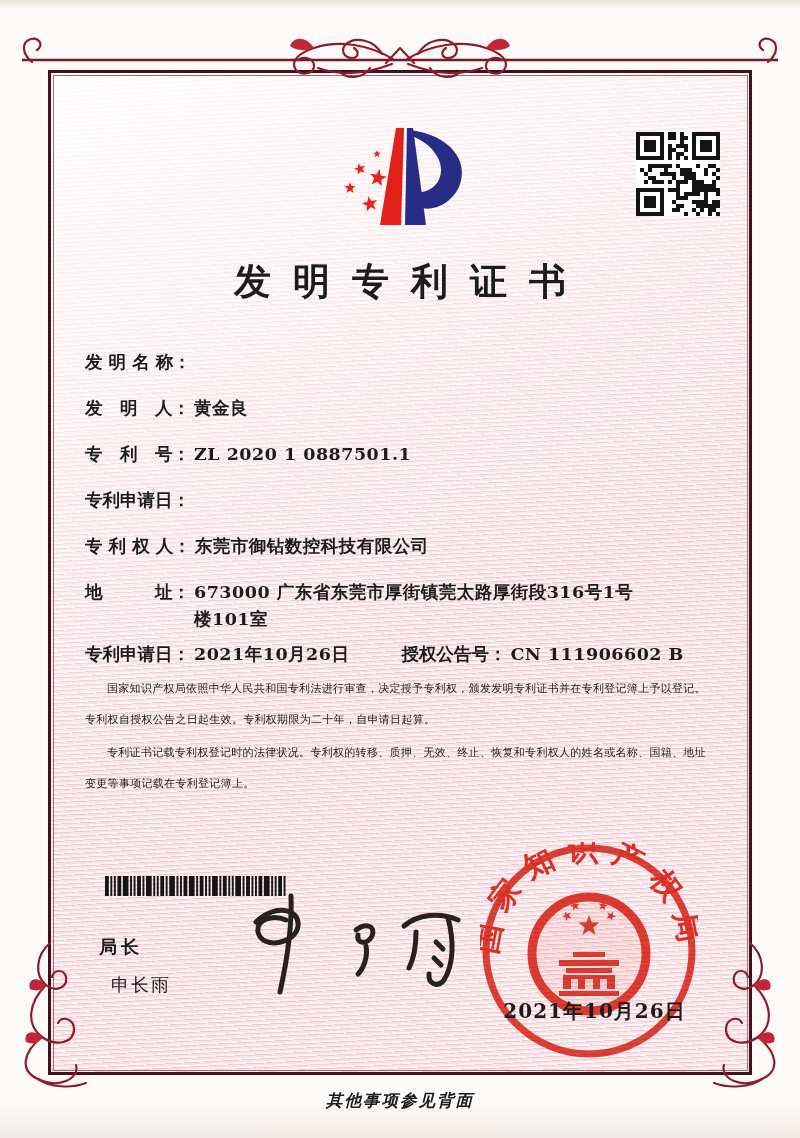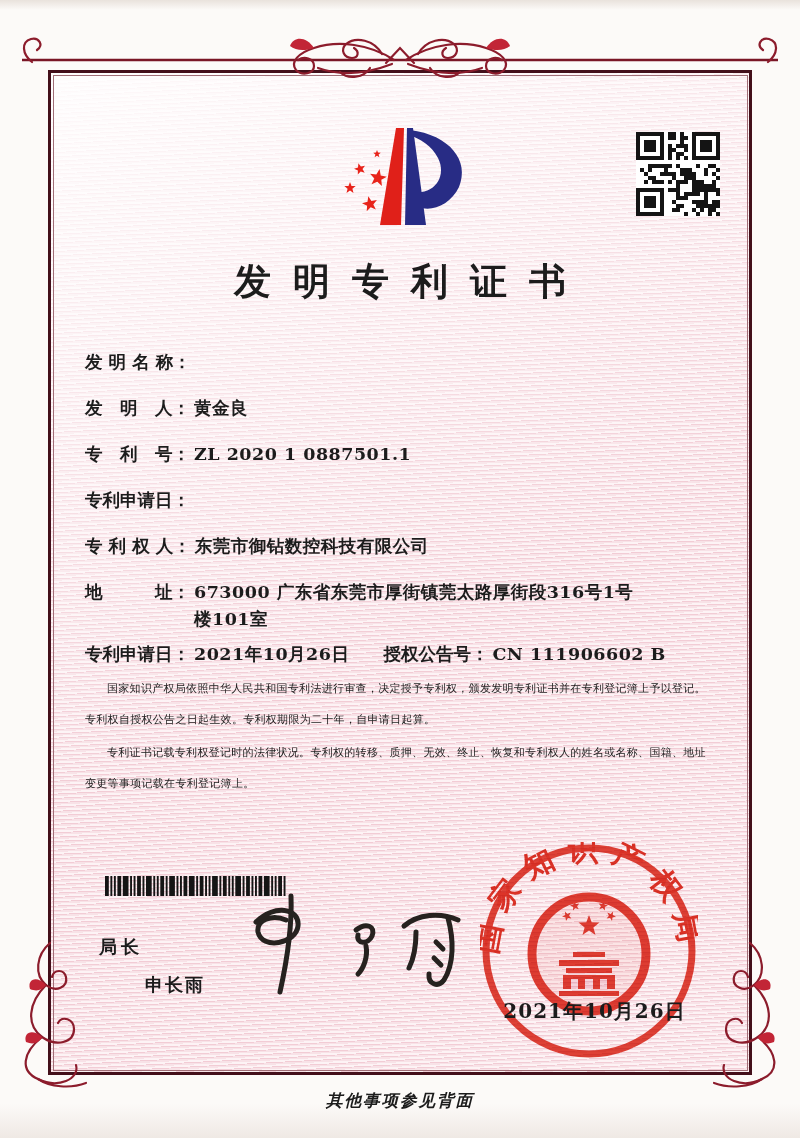--- a/index.html
+++ b/index.html
@@ -23,27 +23,27 @@
   .qr{position:absolute;left:585px;top:59px;width:84px;height:84px;}
   .title{position:absolute;left:0;right:0;top:184px;text-align:center;
     font-size:37px;font-weight:700;letter-spacing:22px;text-indent:22px;}
   .fields{position:absolute;left:34px;right:40px;top:276px;font-size:17.5px;font-weight:600;}
   .frow{display:flex;line-height:27px;margin-bottom:19px;align-items:flex-start;}
   .flabel{white-space:pre;flex:none;margin-right:4px;}
   .fvalue{letter-spacing:.5px;}
   .addr-row{margin-bottom:8px;}
   .addr-val{max-width:455px;}
   .grant-row{display:flex;line-height:27px;}
-  .grant-no{margin-left:34px;display:flex;}
+  .grant-no{margin-left:52px;display:flex;}
   .paras{position:absolute;left:34px;right:40px;top:600px;
     font-size:11px;line-height:31px;font-weight:500;letter-spacing:.3px;}
   .paras p{margin:0 0 2px 0;text-indent:2em;font-style:oblique 6deg;}
   .barcode{position:absolute;left:54px;top:803px;width:205px;height:20px;}
   .signer-title{position:absolute;left:48px;top:862px;font-size:18px;font-weight:700;letter-spacing:4px;}
-  .signer-name{position:absolute;left:54px;top:900px;font-size:18px;font-weight:700;letter-spacing:2px;padding-left:40px;}
+  .signer-name{position:absolute;left:20px;top:900px;font-size:18px;font-weight:400;letter-spacing:2px;padding-left:40px;}
   .signature{position:absolute;left:145px;top:815px;width:300px;height:115px;}
   .seal{position:absolute;left:429px;top:769px;width:218px;height:218px;mix-blend-mode:multiply;opacity:.95;}
   .seal-date{position:absolute;left:436px;top:925px;width:215px;text-align:center;
     font-size:20px;font-weight:700;letter-spacing:1px;}
   .page-no{position:absolute;left:0;right:0;top:970px;text-align:center;font-size:15.5px;letter-spacing:2px;}
   .back-note{position:absolute;left:0;right:0;top:1090px;text-align:center;z-index:2;
     font-size:16.5px;font-weight:600;font-style:italic;letter-spacing:2px;}
   .orn{stroke:#8c1c2c;stroke-width:2.2;fill:none;stroke-linecap:round;}
   .orn-fill{fill:#c22536;stroke:none;}
 </style>

